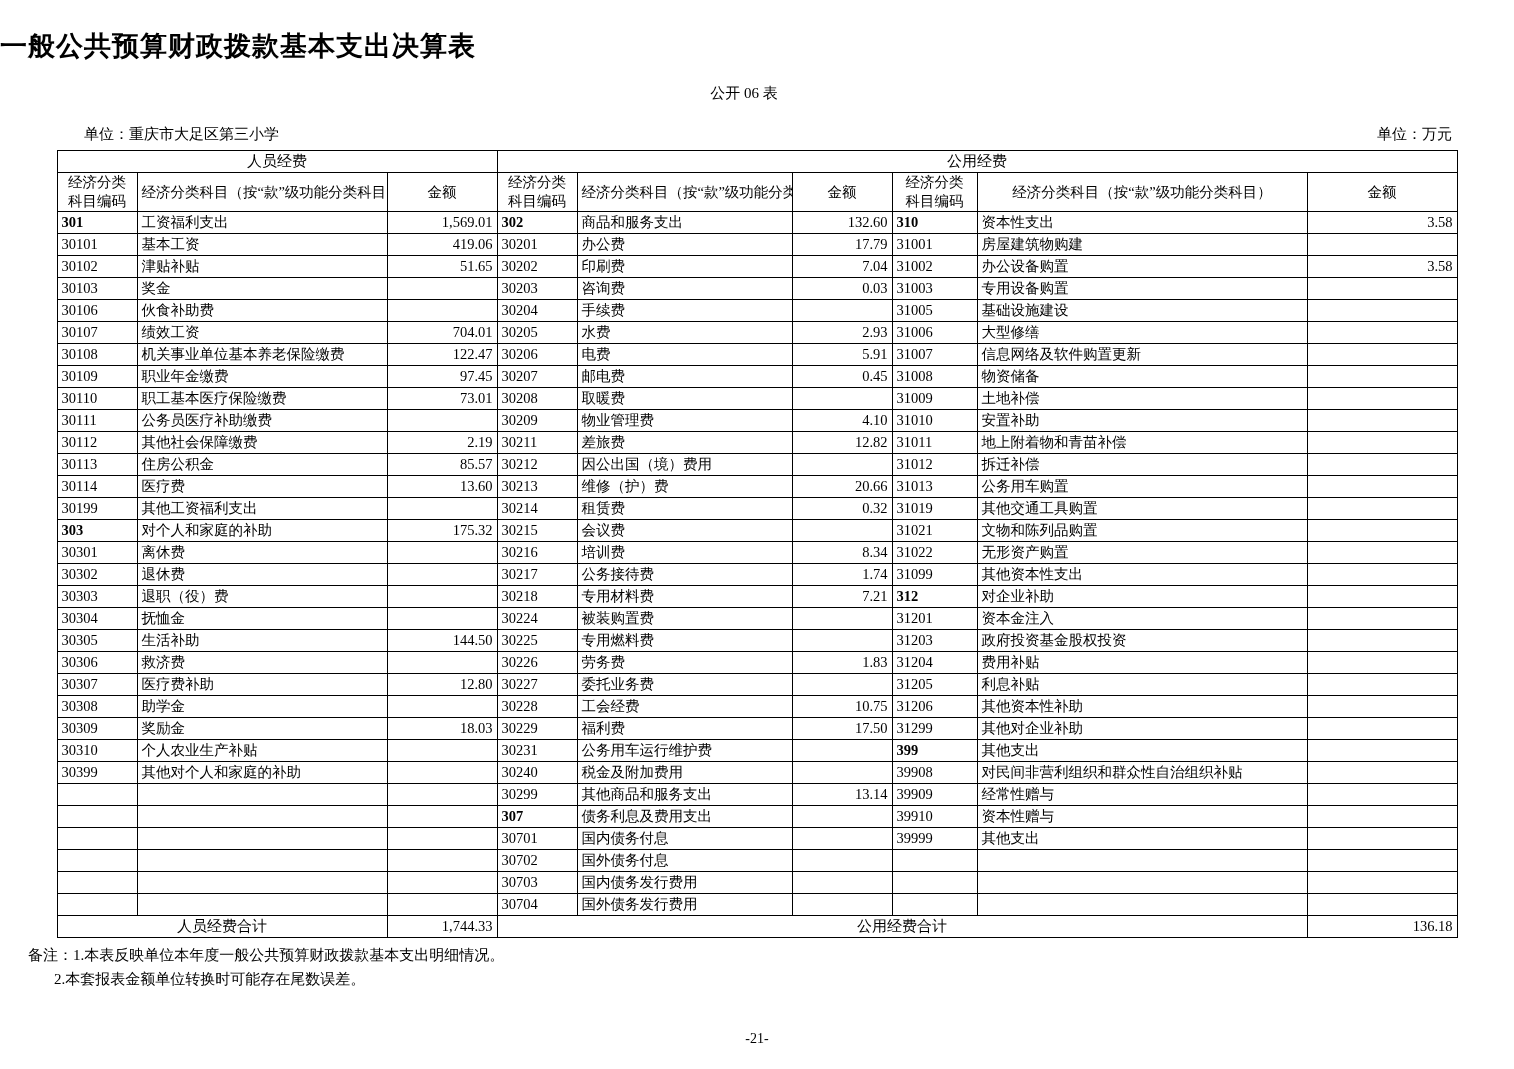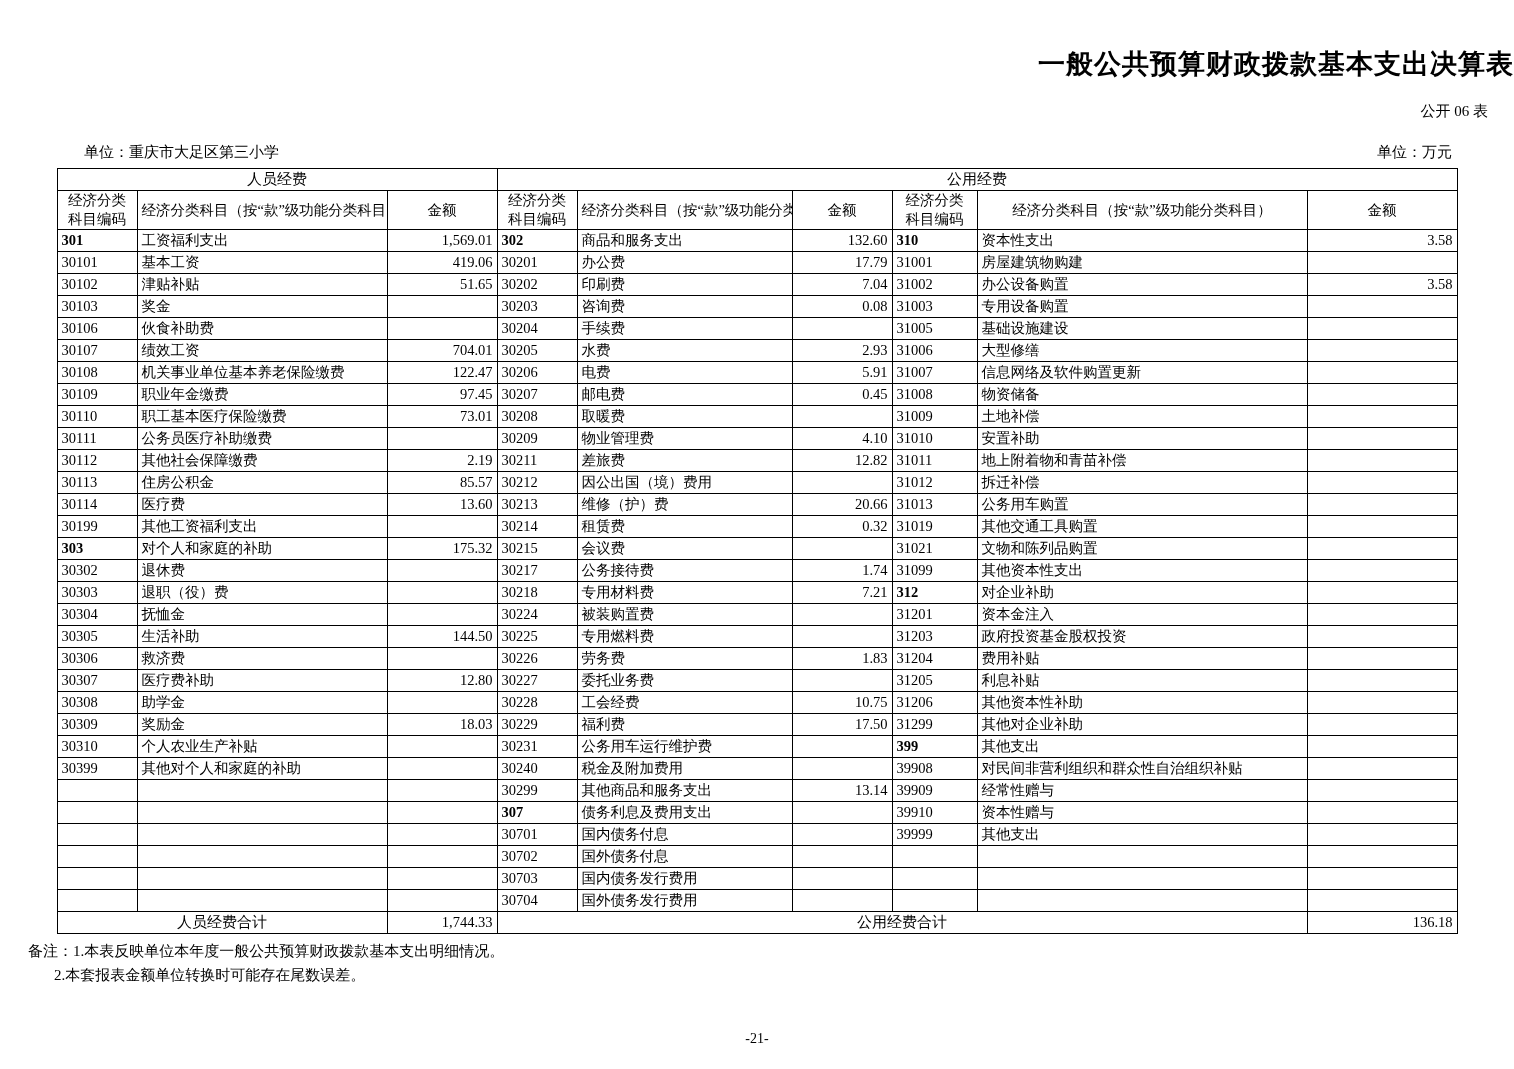--- a/index.html
+++ b/index.html
@@ -15,29 +15,29 @@
     position: relative;
     overflow: hidden;
   }
   .page {
     position: relative;
     width: 1514px;
     height: 1069px;
     box-sizing: border-box;
   }
   .doc-title {
-    text-align: right;
+    text-align: left;
     font-size: 27px;
     font-weight: bold;
     letter-spacing: 1px;
-    padding-top: 48px;
+    padding-top: 30px;
     line-height: 1.2;
   }
   .form-code {
-    text-align: right;
+    text-align: center;
     font-size: 15px;
     padding-right: 26px;
     padding-top: 22px;
   }
   .meta-row {
     display: flex;
     justify-content: space-between;
     align-items: flex-end;
     font-size: 15px;
     padding: 22px 62px 6px 52px;
@@ -191,21 +191,21 @@
           <td class="c-code3">31002</td>
           <td class="c-name3 lvl2">办公设备购置</td>
           <td class="c-amt3">3.58</td>
         </tr>
         <tr>
           <td class="c-code">30103</td>
           <td class="c-name lvl2">奖金</td>
           <td class="c-amt"></td>
           <td class="c-code2">30203</td>
           <td class="c-name2 lvl2">咨询费</td>
-          <td class="c-amt2">0.08</td>
+          <td class="c-amt2">0.03</td>
           <td class="c-code3">31003</td>
           <td class="c-name3 lvl2">专用设备购置</td>
           <td class="c-amt3"></td>
         </tr>
         <tr>
           <td class="c-code">30106</td>
           <td class="c-name lvl2">伙食补助费</td>
           <td class="c-amt"></td>
           <td class="c-code2">30204</td>
           <td class="c-name2 lvl2">手续费</td>
@@ -315,20 +315,31 @@
         </tr>
         <tr>
           <td class="c-code" style="font-weight: bold;">303</td>
           <td class="c-name lvl1">对个人和家庭的补助</td>
           <td class="c-amt">175.32</td>
           <td class="c-code2">30215</td>
           <td class="c-name2 lvl2">会议费</td>
           <td class="c-amt2"></td>
           <td class="c-code3">31021</td>
           <td class="c-name3 lvl2">文物和陈列品购置</td>
+          <td class="c-amt3"></td>
+        </tr>
+        <tr>
+          <td class="c-code">30301</td>
+          <td class="c-name lvl2">离休费</td>
+          <td class="c-amt"></td>
+          <td class="c-code2">30216</td>
+          <td class="c-name2 lvl2">培训费</td>
+          <td class="c-amt2">8.34</td>
+          <td class="c-code3">31022</td>
+          <td class="c-name3 lvl2">无形资产购置</td>
           <td class="c-amt3"></td>
         </tr>
         <tr>
           <td class="c-code">30302</td>
           <td class="c-name lvl2">退休费</td>
           <td class="c-amt"></td>
           <td class="c-code2">30217</td>
           <td class="c-name2 lvl2">公务接待费</td>
           <td class="c-amt2">1.74</td>
           <td class="c-code3">31099</td>

